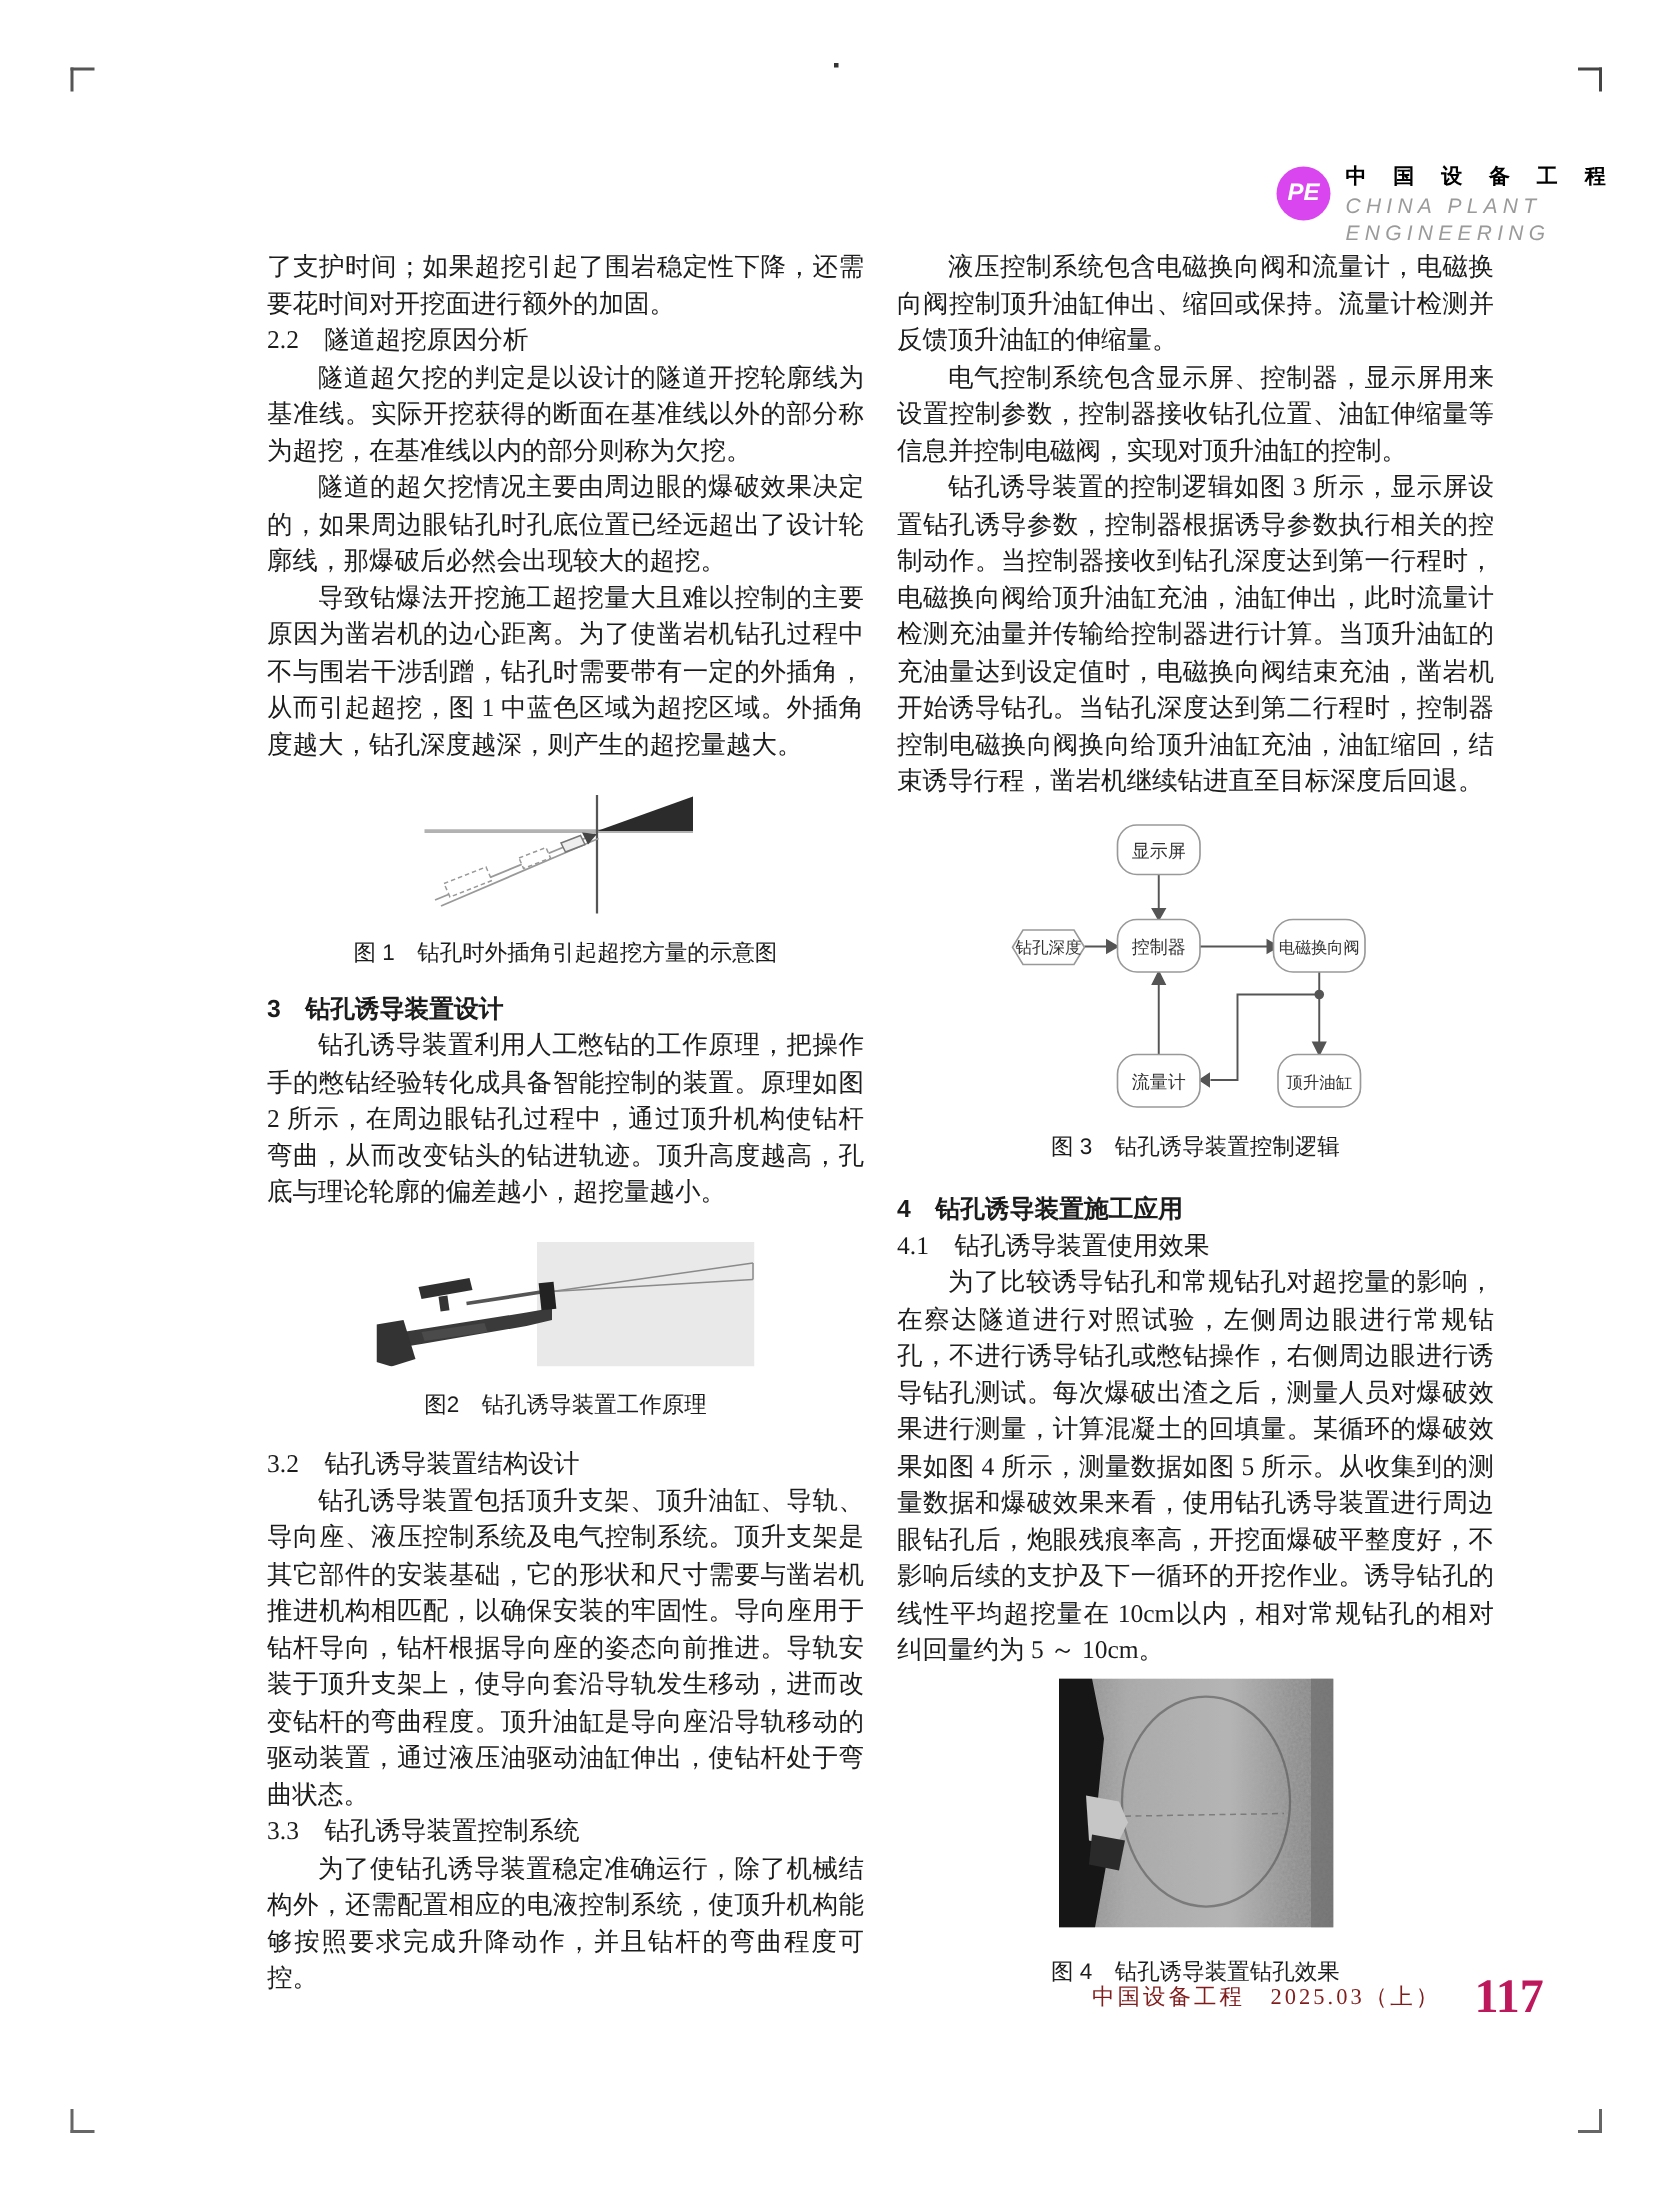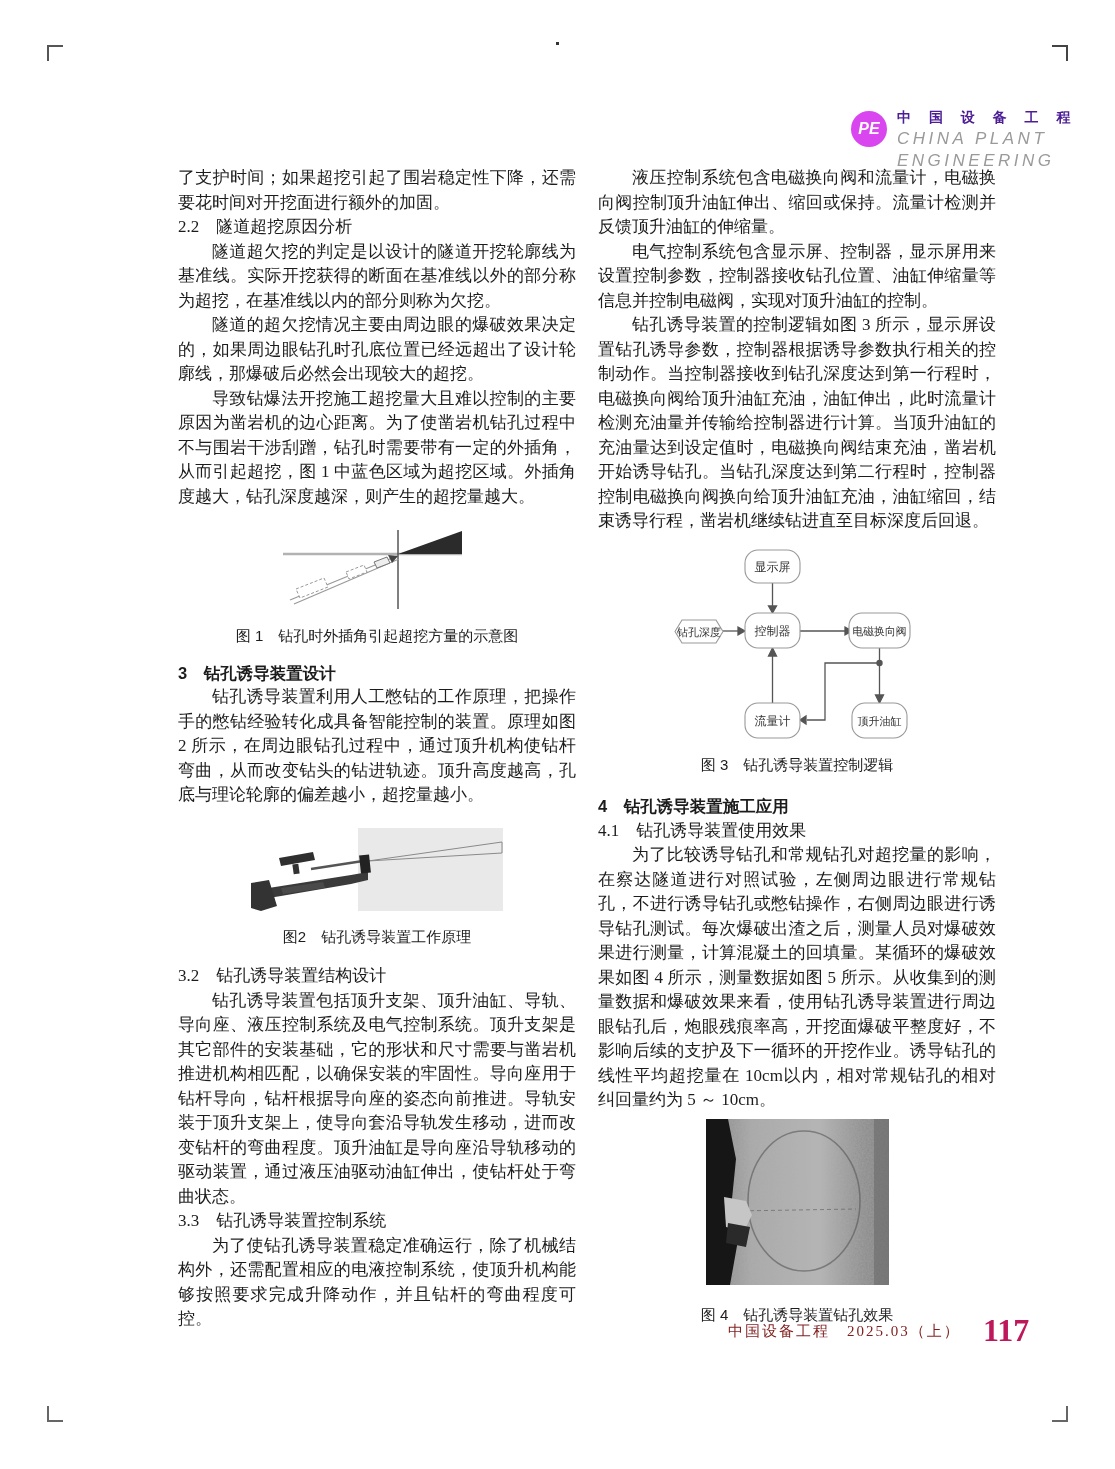--- a/index.html
+++ b/index.html
@@ -18,22 +18,22 @@
 
   
   .brand { position:absolute; left:851px; top:109px; display:flex; gap:10px; align-items:flex-start; }
   .brand-circle {
     width:36px; height:36px; border-radius:50%; background:#d946ef; color:#fff;
     display:flex; align-items:center; justify-content:center;
     font-family:"Liberation Sans", sans-serif; font-style:italic; font-weight:bold; font-size:16px;
     margin-top:2px;
   }
   .brand-cn { font-family:"Liberation Sans", sans-serif; font-size:14px; font-weight:bold;
-    color:#4c1d95; letter-spacing:7px; white-space:nowrap; }
-  .brand-en { font-family:"Liberation Sans", sans-serif; font-size:17px; font-style:italic;
+    color:#000000; letter-spacing:7px; white-space:nowrap; }
+  .brand-en { font-family:"Liberation Sans", sans-serif; font-size:14px; font-style:italic;
     color:#9a9a9a; letter-spacing:3.5px; margin-top:2px; white-space:nowrap; }
 
   
   .col { position:absolute; top:166px; width:398px; font-size:17px; line-height:24.5px;
     text-align:justify; }
   .col-left  { left:178px; }
   .col-right { left:598px; }
   .p { text-indent:2em; }
   .p.noindent { text-indent:0; }
   .h-num { text-indent:0; }

